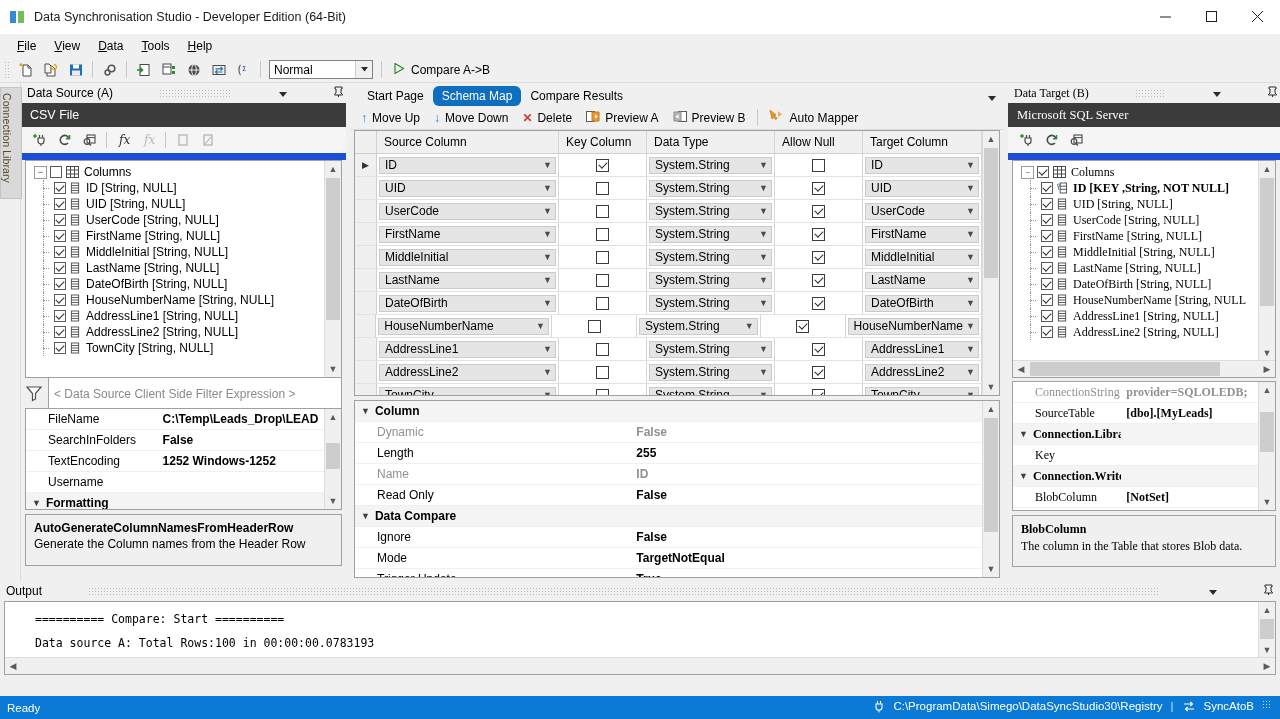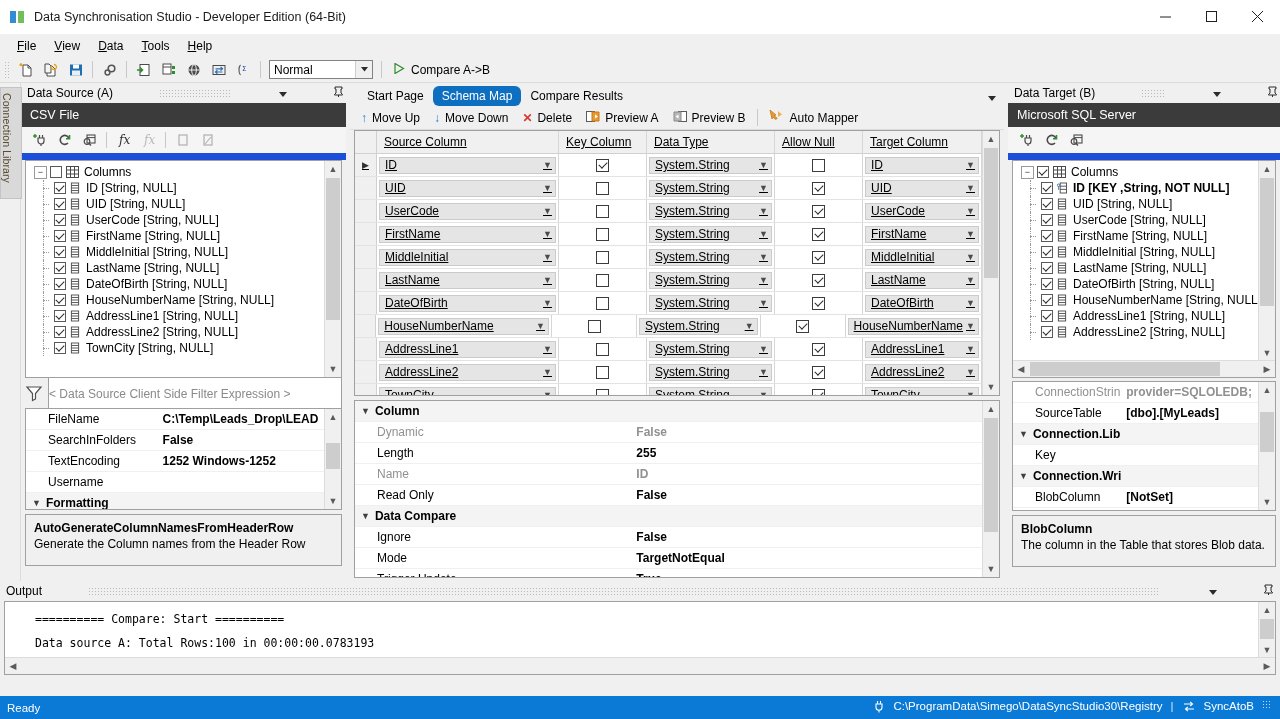--- a/index.html
+++ b/index.html
@@ -86,21 +86,21 @@
   .vsb .arw{height:16px;display:flex;align-items:center;justify-content:center;color:#5a5a5a;font-size:9px;}
   .vsb .arw.bot{position:absolute;bottom:0;left:0;right:0;}
   .vsb .thumb{position:absolute;left:1px;right:1px;background:#cdcdcd;}
   .hsb{height:16px;background:#f0f0f0;border-top:1px solid #dcdcdc;position:relative;}
   .hsb .arw{position:absolute;top:0;width:16px;height:16px;display:flex;align-items:center;justify-content:center;color:#5a5a5a;font-size:9px;}
   .hsb .thumb{position:absolute;top:1px;bottom:1px;background:#cdcdcd;}
 
   
   .filter-row{display:flex;align-items:center;height:26px;gap:5px;}
   .filter-input{flex:1;height:38px;background:#fff;border:1px solid #a0a0a0;display:flex;align-items:center;
-    color:#8a8a8a;font-size:12px;box-sizing:border-box;}
+    padding-left:5px;color:#8a8a8a;font-size:12px;box-sizing:border-box;}
 
   
   .pgrid{background:#fff;border:1px solid #a0a0a0;box-sizing:border-box;position:relative;overflow:hidden;}
   .prow{display:flex;height:20px;align-items:center;font-size:12px;border-bottom:1px solid #f0f0f0;}
   .prow .pname{width:44%;padding-left:22px;box-sizing:border-box;white-space:nowrap;overflow:hidden;}
   .prow .pval{flex:1;font-weight:bold;padding-left:5px;white-space:nowrap;overflow:hidden;}
   .prow.dim .pname,.prow.dim .pval{color:#919191;}
   .prow.cat{background:#f4f4f4;font-weight:bold;}
   .prow.cat .pname{padding-left:6px;font-weight:bold;display:flex;align-items:center;gap:5px;}
   .prow.cat .chev{font-size:9px;color:#404040;}
@@ -114,21 +114,21 @@
   .center{flex:1;display:flex;flex-direction:column;background:#f0f0f0;min-width:0;}
   .tabstrip{height:23px;display:flex;align-items:flex-end;background:#f0f0f0;position:relative;padding-left:8px;}
   .tab{height:20px;padding:0 9px;display:flex;align-items:center;font-size:12px;color:#000;}
   .tab.active{background:#0e6fc0;color:#fff;border-radius:6px;}
   .tabstrip .tchev{position:absolute;right:8px;bottom:3px;font-size:9px;color:#404040;}
   .ctoolbar{height:23px;background:#f0f0f0;display:flex;align-items:center;gap:0px;padding-left:4px;border-bottom:1px solid #dcdcdc;}
   .cbtn{display:flex;align-items:center;gap:5px;padding:0 7px;height:21px;font-size:12px;white-space:nowrap;}
   .cbtn .gl{font-size:12px;line-height:1;}
 
   
-  .dgwrap{border:1px solid #a0a0a0;background:#fff;position:relative;box-sizing:border-box;overflow:hidden;text-decoration:underline;}
+  .dgwrap{border:1px solid #a0a0a0;background:#fff;position:relative;box-sizing:border-box;overflow:hidden;}
   .dgrow{display:flex;height:22px;align-items:stretch;}
   .dghdr{height:22px;background:#f0f0f0;border-bottom:1px solid #d0d0d0;}
   .dgcell{border-right:1px solid #d6d6d6;display:flex;align-items:center;box-sizing:border-box;font-size:12px;}
   .dghdr .dgcell{padding-left:7px;background:#f0f0f0;}
   .c-sel{width:22px;justify-content:center;background:#f0f0f0;border-right:1px solid #d0d0d0;color:#303030;font-size:9px;}
   .c-src{width:182px;}
   .c-key{width:88px;justify-content:center;}
   .c-type{width:128px;}
   .c-null{width:88px;justify-content:center;}
   .c-tgt{width:auto;flex:1;}
@@ -995,21 +995,21 @@
             <div class="arw">▲</div>
             <div class="thumb" style="top:17px;height:114px;"></div>
             <div class="arw bot">▼</div>
           </div>
         </div>
       </div>
     </div>
 
     <div class="splitv"></div>
 
-    <div class="panel" style="width:272px;display:flex;flex-direction:column;">
+    <div class="panel" style="width:272px;display:flex;flex-direction:column;font-family:Liberation Serif, serif;">
       <div class="dock-hdr">
         <span class="label">Data Target (B)</span>
         <span class="dots"></span>
         <span class="hbtn">
           <svg width="8" height="5" viewBox="0 0 8 5">
               <path d="M0 0l4 5 4-5z" fill="#2b2b2b"></path>
             </svg>
         </span>
         <span class="pin">
           <svg width="11" height="11" viewBox="0 0 11 11">

